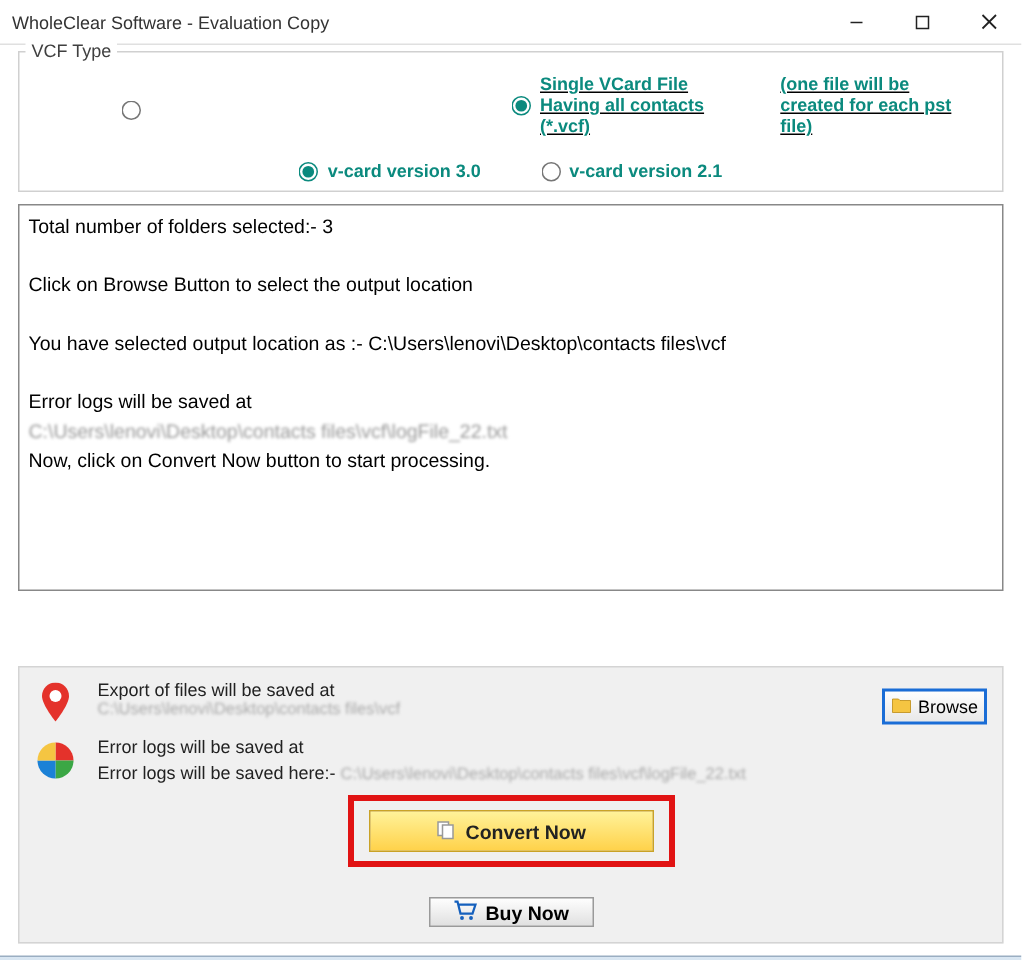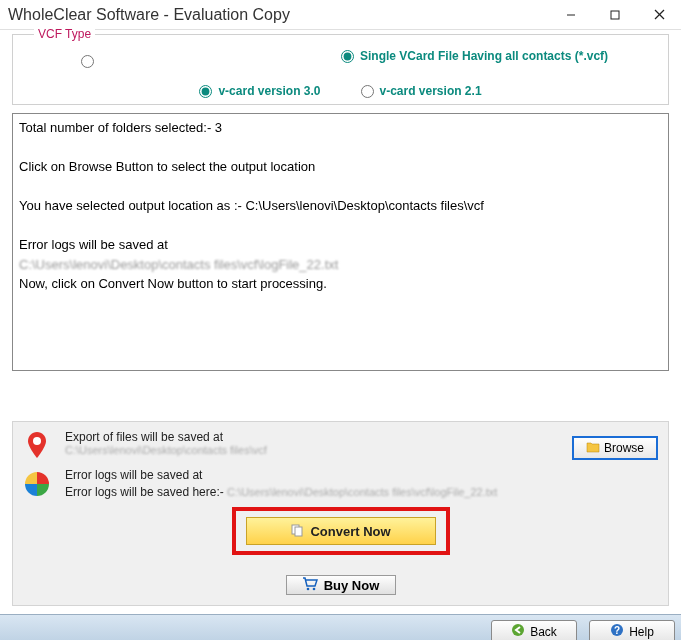--- a/index.html
+++ b/index.html
@@ -1,37 +1,37 @@
 <!DOCTYPE html>
 <html><head>
 <meta charset="utf-8">
 <style>
 * { box-sizing: border-box; margin: 0; padding: 0; }
 body { font-family: "Segoe UI", Tahoma, sans-serif; font-size: 12px; background:#fff; width:681px; height:640px; overflow:hidden; }
 .titlebar { height:30px; background:#fff; display:flex; align-items:center; padding:0 0 0 8px; border-bottom:1px solid #e0e0e0; }
-.titlebar-text { font-size:16px; color:#333; flex:1; }
+.titlebar-text { font-size:12px; color:#333; flex:1; }
 .winbtn { width:44px; height:30px; display:flex; align-items:center; justify-content:center; color:#333; }
 .content { padding:4px 12px 0 12px; }
 .vcf-type { position:relative; border:1px solid #d0d0d0; padding:14px 8px 6px; display:flex; flex-wrap:wrap; }
-.vcf-type-legend { position:absolute; top:-8px; left:21px; background:#fff; padding:0 4px; font-size:12px; color:#be185d; }
+.vcf-type-legend { position:absolute; top:-8px; left:4px; background:#fff; padding:0 4px; font-size:12px; color:#404040; }
 .radio-row { display:flex; align-items:center; gap:6px; }
 .radio-row.top1 { width:320px; margin-top:6px; padding-left:60px; }
 .radio-row.top2 { width:310px; margin-top:0; }
 .teal { color:#0B8A7E; font-weight:bold; }
 .green { color:#0B8A7E; font-weight:bold; }
 .radio-sub { font-size:12px; color:#0B8A7E; font-weight:bold; }
 .version-row { width:100%; display:flex; justify-content:center; gap:40px; margin-top:16px; }
 .log-box { margin-top:8px; border:1px solid #888; height:258px; padding:4px 6px; font-family:Verdana, sans-serif; font-size:13px; color:#000; line-height:1.5; overflow:auto; }
 .log-box .blur { color:#999; filter:blur(1px); }
 .bottom-panel { margin-top:50px; background:#f0f0f0; border:1px solid #d4d4d4; padding:8px 10px 10px; }
 .bp-row { display:flex; align-items:flex-start; gap:14px; margin-bottom:8px; }
 .bp-icon { width:28px; height:28px; display:flex; align-items:center; justify-content:center; margin-top:2px; }
 .bp-text { flex:1; font-size:12px; color:#222; }
 .bp-text .blur { color:#aaa; filter:blur(1px); font-size:11px; }
-.browse-btn { width:86px; height:24px; background:linear-gradient(#fefefe,#e8e8e8); border:2px solid #1A6DD6; display:flex; align-items:center; justify-content:center; gap:4px; font-size:12px; margin-top:6px; }
+.browse-btn { width:70px; height:24px; background:linear-gradient(#fefefe,#e8e8e8); border:2px solid #1A6DD6; display:flex; align-items:center; justify-content:center; gap:4px; font-size:12px; margin-top:6px; }
 .convert-wrap { border:4px solid #E11313; padding:6px 10px; display:inline-flex; align-items:center; }
 .convert-btn { width:190px; height:28px; background:linear-gradient(#FFF29A,#FFD24A); border:1px solid #C9A227; display:flex; align-items:center; justify-content:center; gap:6px; font-weight:bold; font-size:13px; color:#222; }
 .buy-btn { width:110px; height:20px; background:linear-gradient(#fefefe,#e0e0e0); border:1px solid #9a9a9a; display:flex; align-items:center; justify-content:center; gap:6px; font-size:13px; font-weight:bold; }
 .action-row { display:flex; justify-content:flex-end; gap:20px; align-items:center; margin-top:4px;flex-direction:column; }
 .action-row .convert-wrap { margin:0 auto; }
 .footer-bar { height:34px; background:linear-gradient(#d9e6f2,#b8cde1); margin-top:8px; display:flex; align-items:center; justify-content:flex-end; padding:0 6px; gap:12px; border-top:1px solid #9aaec2; }
 .footer-btn { width:86px; height:24px; background:linear-gradient(#fefefe,#e4e4e4); border:1px solid #8a8a8a; border-radius:3px; display:flex; align-items:center; justify-content:center; gap:5px; font-size:12px; }
 input[type=radio]{ accent-color:#0B8A7E; }
 .pin-icon svg, .pie-icon svg { display:block; }
 .cart-icon { color:#1560bd; }
@@ -58,25 +58,26 @@
       </svg>
   </div>
 </div>
 
 <div class="content">
   <div class="vcf-type">
     <span class="vcf-type-legend">VCF Type</span>
     <label class="radio-row top1">
       <input type="radio" name="vcftype" style="">
     </label>
-    <label class="radio-row top2" style="flex-direction:row; align-items:flex-start;">
+    <label class="radio-row top2" style="flex-direction:row; align-items:flex-start;text-decoration:underline;">
       <span style="display:flex; align-items:center; gap:6px;">
         <input type="radio" name="vcftype" checked="" style="">
         <span class="teal">Single VCard File Having all contacts (*.vcf)</span>
       </span>
+      <span class="radio-sub" style="padding-left:20px;">(one file will be created for each pst file)</span>
     </label>
     <div class="version-row">
       <label class="radio-row">
         <input type="radio" name="vver" checked="" style="">
         <span class="green">v-card version 3.0</span>
       </label>
       <label class="radio-row">
         <input type="radio" name="vver" style="">
         <span class="green">v-card version 2.1</span>
       </label>

